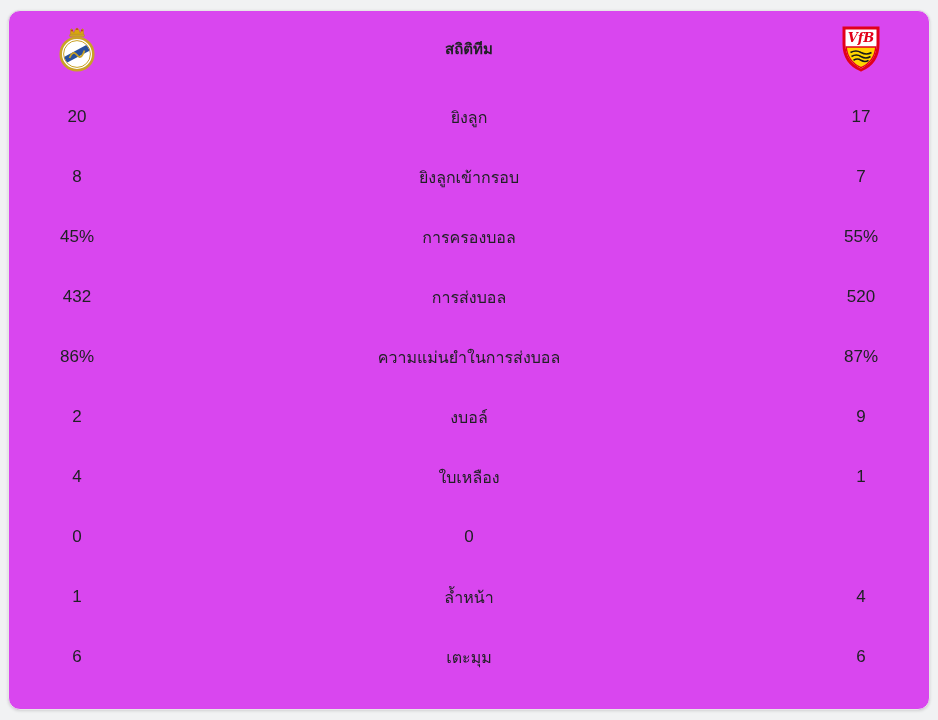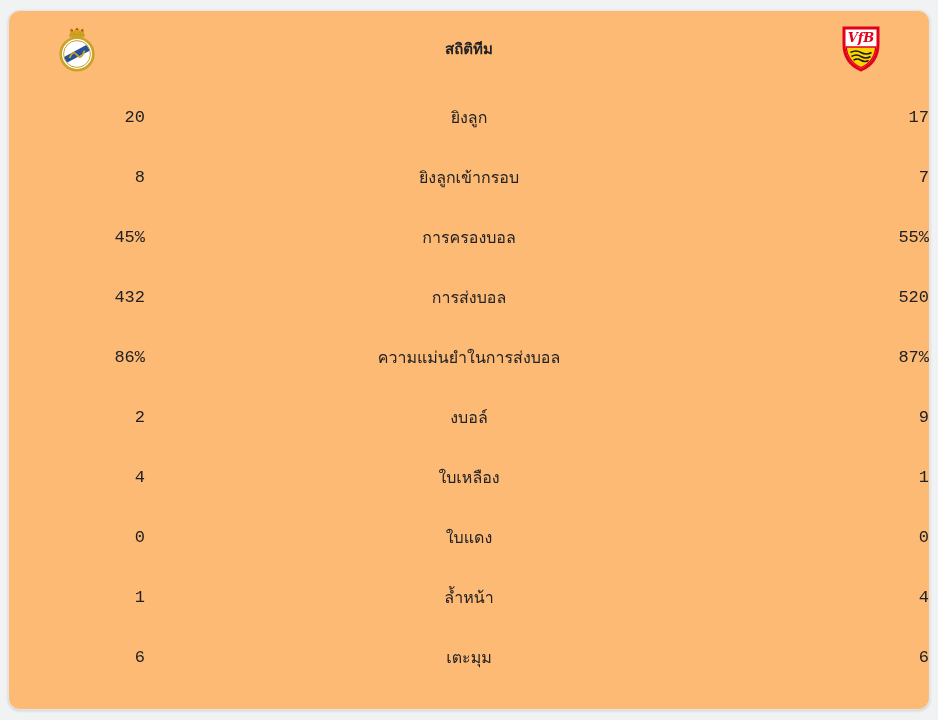--- a/index.html
+++ b/index.html
@@ -7,21 +7,21 @@
     width: 938px; height: 720px;
     background: #f1f2f3;
     font-family: "Liberation Sans", "DejaVu Sans", sans-serif;
     position: relative;
     overflow: hidden;
   }
   .card {
     position: absolute;
     left: 8px; top: 10px;
     width: 922px; height: 700px;
-    background: #fdba74;
+    background: #d946ef;
     border: 1px solid #e6e6e6;
     border-radius: 12px;
     box-shadow: 0 1px 3px rgba(0,0,0,0.14);
     overflow: hidden;
   }
   .header {
     display: grid;
     grid-template-columns: 136px 1fr 136px;
     align-items: center;
     height: 76px;
@@ -39,24 +39,23 @@
     color: #202124;
   }
   .rows { display: block; }
   .stat-row {
     display: grid;
     grid-template-columns: 136px 1fr 136px;
     align-items: center;
     height: 60px;
   }
   .val {
-    text-align: right;
+    text-align: center;
     font-size: 17px;
     color: #202124;
-    font-family: Liberation Mono, monospace;
   }
   .label {
     text-align: center;
     font-size: 16px;
     color: #202124;
   }
 </style>
 </head>
 <body>
 
@@ -125,21 +124,20 @@
       <span class="label">งบอล์</span>
       <span class="val">9</span>
     </div>
     <div class="stat-row">
       <span class="val">4</span>
       <span class="label">ใบเหลือง</span>
       <span class="val">1</span>
     </div>
     <div class="stat-row">
       <span class="val">0</span>
-      <span class="label">ใบแดง</span>
       <span class="val">0</span>
     </div>
     <div class="stat-row">
       <span class="val">1</span>
       <span class="label">ล้ำหน้า</span>
       <span class="val">4</span>
     </div>
     <div class="stat-row">
       <span class="val">6</span>
       <span class="label">เตะมุม</span>

